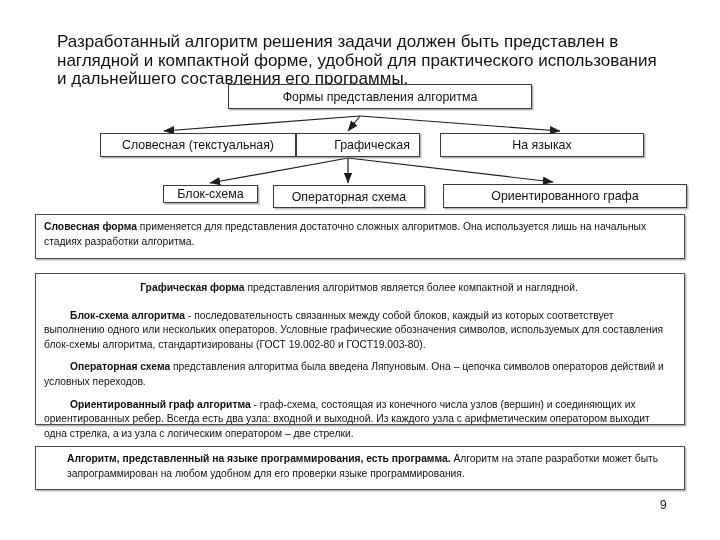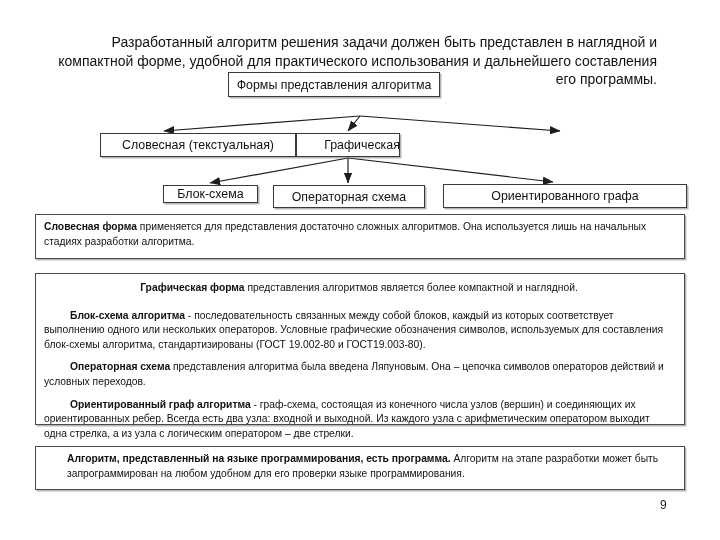--- a/index.html
+++ b/index.html
@@ -22,24 +22,23 @@
     width: 720px;
     height: 540px;
   }
 
   
   .intro {
     position: absolute;
     left: 57px;
     top: 33px;
     width: 600px;
-    font-size: 14px;
+    font-size: 17px;
     line-height: 18.5px;
     color: #121212;
-    text-align: right;
   }
 
   
   .diagram {
     position: absolute;
     left: 0; top: 0;
     width: 720px;
     height: 215px;
   }
   .dgm-svg {
@@ -53,23 +52,23 @@
     background: #ffffff;
     font-size: 12.4px;
     color: #111111;
     display: flex;
     align-items: center;
     justify-content: center;
     text-align: center;
     box-shadow: 1.5px 1.5px 0 rgba(120,120,120,0.55);
     line-height: 14px;
   }
-  .node-root   { left: 228px; top: 72px;  width: 212px; height: 25px; }
+  .node-root   { left: 228px; top: 84px;  width: 304px; height: 25px; }
   .node-verbal { left: 64px;  top: 133px; width: 196px; height: 24px; margin-left: 36px; }
-  .node-graph  { left: 296px; top: 133px; width: 104px; height: 24px; padding-left: 28px; }
+  .node-graph  { left: 296px; top: 133px; width: 124px; height: 24px; padding-left: 28px; }
   .node-lang   { left: 440px; top: 133px; width: 204px; height: 24px; }
   .node-block  { left: 163px; top: 185px; width: 95px;  height: 18px; }
   .node-oper   { left: 273px; top: 185px; width: 152px; height: 23px; }
   .node-dgraph { left: 443px; top: 184px; width: 244px; height: 24px; }
 
   
   .lang-overflow {
     position: absolute;
     left: 440px;
     top: 156px;
@@ -138,20 +137,21 @@
       <line x1="360" y1="116" x2="560" y2="131" stroke="#1d1d1d" stroke-width="1.2" marker-end="url(#arrowhead)"></line>
 
       <line x1="348" y1="158" x2="210" y2="183" stroke="#1d1d1d" stroke-width="1.2" marker-end="url(#arrowhead)"></line>
       <line x1="348" y1="158" x2="348" y2="183" stroke="#1d1d1d" stroke-width="1.2" marker-end="url(#arrowhead)"></line>
       <line x1="348" y1="158" x2="553" y2="182" stroke="#1d1d1d" stroke-width="1.2" marker-end="url(#arrowhead)"></line>
     </svg>
 
     <div class="node node-root">Формы представления алгоритма</div>
     <div class="node node-verbal">Словесная (текстуальная)</div>
     <div class="node node-graph">Графическая</div>
+    <div class="node node-lang">На языках</div>
 
     <div class="node node-block">Блок-схема</div>
     <div class="node node-oper">Операторная схема</div>
     <div class="node node-dgraph">Ориентированного графа</div>
   </div>
 
   <div class="tbox tbox-verbal">
     <p class="para" style="text-indent:0"><b>Словесная форма</b><span> применяется для представления достаточно сложных алгоритмов. Она используется лишь на начальных стадиях разработки алгоритма.</span></p>
   </div>
 

